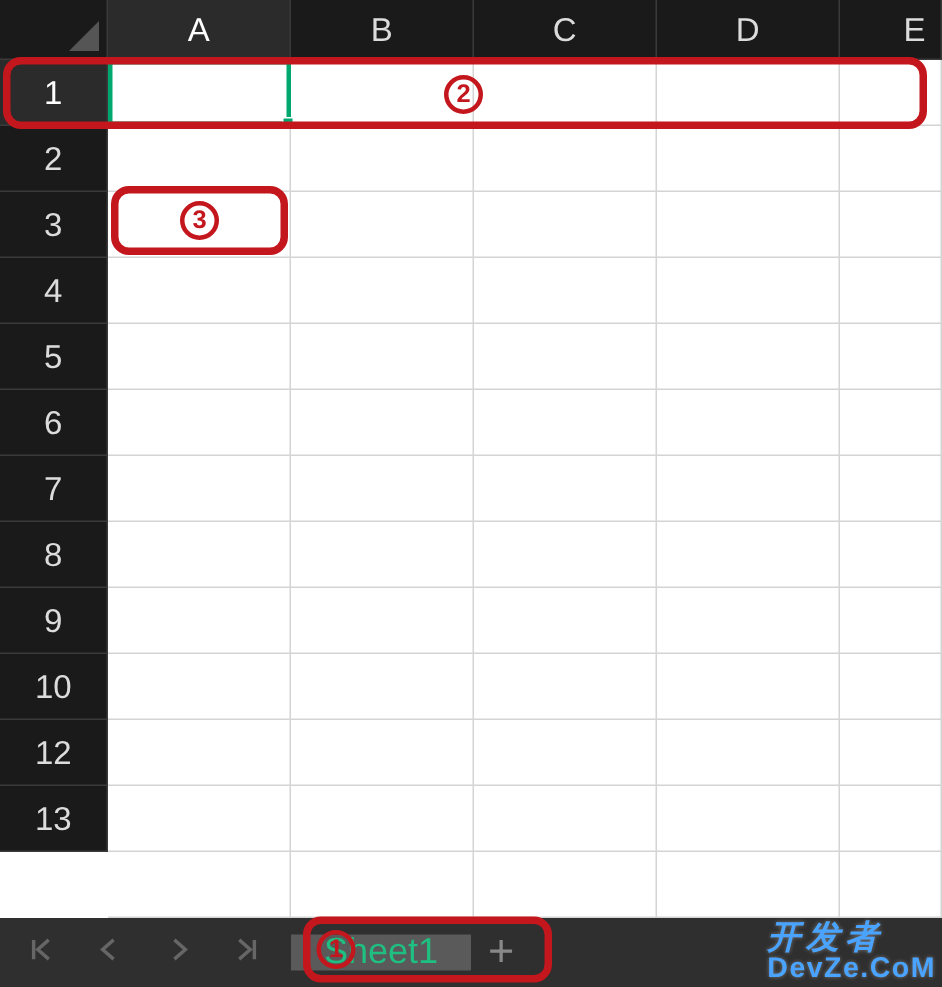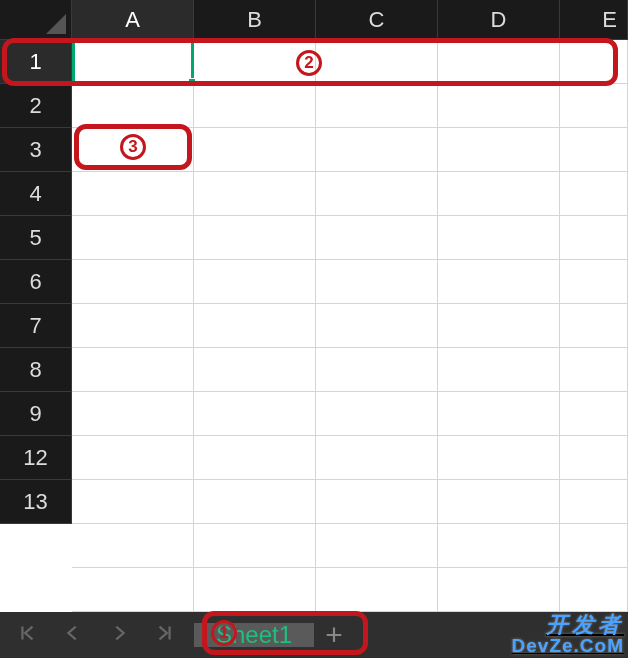--- a/index.html
+++ b/index.html
@@ -184,23 +184,21 @@
       font-size: 30px;
       cursor: pointer;
     }
     
     .watermark {
       position: absolute;
       right: 4px;
       top: 614px;
       z-index: 30;
       pointer-events: none;
-      text-align: right;
       line-height: 1;
-      text-decoration: underline;
     }
     .wm-line1 {
       font-size: 22px;
       font-weight: 800;
       font-style: italic;
       color: #4aa4ff;
       letter-spacing: 4px;
       text-shadow: 0 0 3px rgba(255,255,255,0.35);
     }
     .wm-line2 {
@@ -229,20 +227,21 @@
   <div class="row-headers">
     <div class="row-header selected">1</div>
     <div class="row-header">2</div>
     <div class="row-header">3</div>
     <div class="row-header">4</div>
     <div class="row-header">5</div>
     <div class="row-header">6</div>
     <div class="row-header">7</div>
     <div class="row-header">8</div>
     <div class="row-header">9</div>
+    <div class="row-header">10</div>
     <div class="row-header">12</div>
     <div class="row-header">13</div>
   </div>
 
   <div class="cells">
 
     <div class="cell-row">
         <div class="cell"></div>
         <div class="cell"></div>
         <div class="cell"></div>

